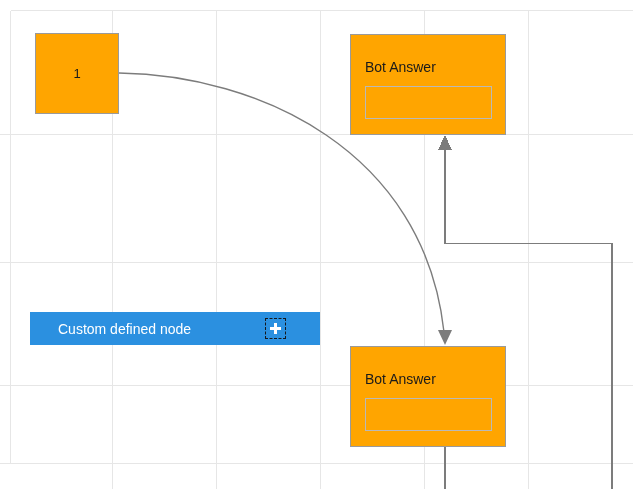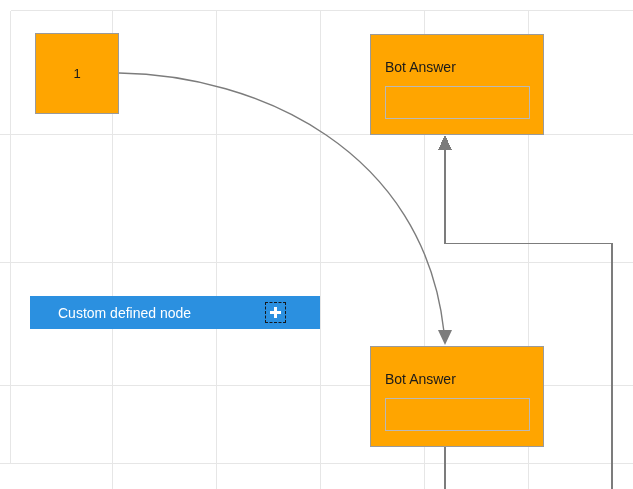--- a/index.html
+++ b/index.html
@@ -44,23 +44,22 @@
     align-items: center;
     justify-content: center;
   }
   .node-square .node-index {
     font-size: 13px;
     color: #1a1a1a;
     line-height: 1;
   }
   .node-bot {
     left: 350px;
-    width: 174px;
+    width: 156px;
     height: 101px;
-    margin-left: 20px;
   }
   .node-bot-1 { top: 34px; }
   .node-bot-2 { top: 346px; }
   .node-bot .node-title {
     position: absolute;
     left: 14px;
     top: 25px;
     font-size: 14px;
     color: #1a1a1a;
     line-height: 1;
@@ -74,21 +73,21 @@
     height: 33px;
     box-sizing: border-box;
     border: 1px solid #b9b9b9;
     background: transparent;
   }
 
   
   .palette-button {
     position: absolute;
     left: 30px;
-    top: 296px;
+    top: 312px;
     width: 290px;
     height: 33px;
     box-sizing: border-box;
     background: #2b90e0;
     display: flex;
     align-items: center;
     padding: 0 16px 0 28px;
   }
   .palette-button .palette-label {
     flex: 1 1 auto;

